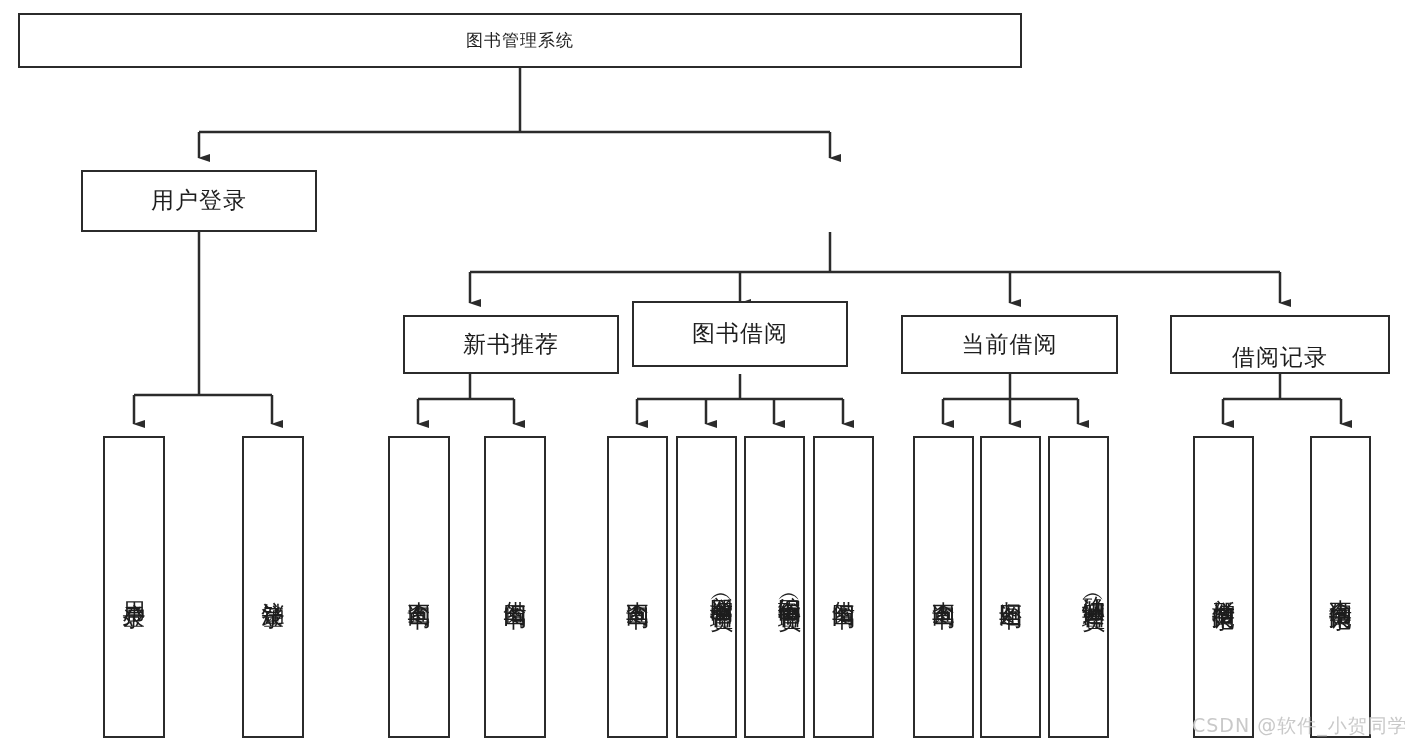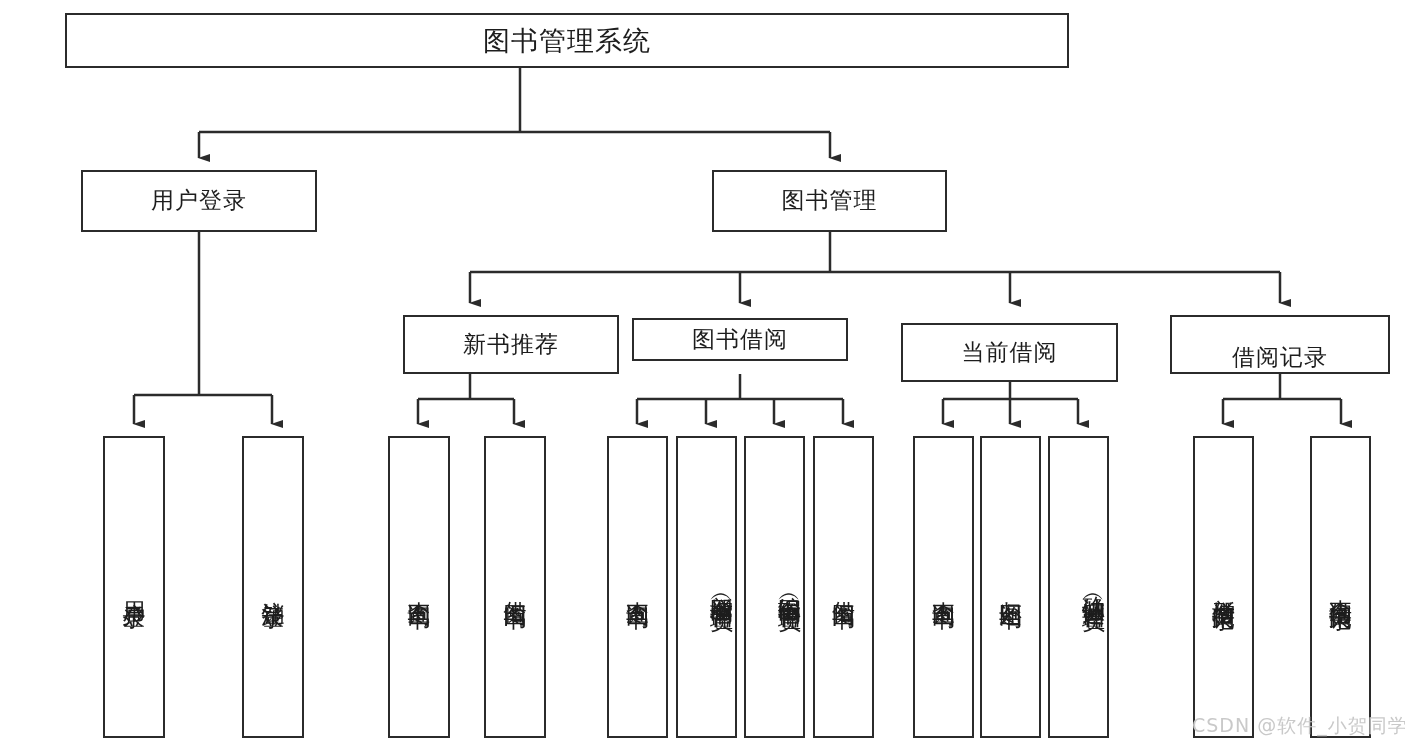--- a/index.html
+++ b/index.html
@@ -34,23 +34,22 @@
     align-items: center;
     justify-content: center;
     color: #1d1d1d;
   }
   .node-h {
     font-size: 23px;
     letter-spacing: 1px;
     line-height: 1.2;
   }
   .node-root {
-    font-size: 27px;
+    font-size: 17px;
     letter-spacing: 1px;
-    margin-left: 47px;
   }
   .node-v {
     writing-mode: vertical-rl;
     text-orientation: upright;
     font-size: 23px;
     line-height: 1.18;
     letter-spacing: 2px;
     padding-top: 6px;
     padding-bottom: 6px;
     align-items: flex-start;
@@ -124,31 +123,28 @@
     </g>
   </svg>
 
   <div class="node node-root" style="left:18px; top:13px; width:1004px; height:55px;">
     <span>图书管理系统</span>
   </div>
 
   <div class="node node-h" style="left:81px; top:170px; width:236px; height:62px;">
     <span>用户登录</span>
   </div>
-  <div class="node node-h" style="left:712px; top:170px; width:235px; height:62px;">
-    <span>图书管理</span>
-  </div>
 
   <div class="node node-h" style="left:362px; top:315px; width:216px; height:59px;margin-left:41px;">
     <span>新书推荐</span>
   </div>
-  <div class="node node-h" style="left:632px; top:318px; width:216px; height:43px;">
+  <div class="node node-h" style="left:632px; top:301px; width:216px; height:66px;">
     <span>图书借阅</span>
   </div>
-  <div class="node node-h" style="left:901px; top:315px; width:217px; height:59px;margin-top:8px;">
+  <div class="node node-h" style="left:901px; top:315px; width:217px; height:59px;">
     <span>当前借阅</span>
   </div>
   <div class="node node-h" style="left:1170px; top:315px; width:220px; height:59px;align-items:flex-end;">
     <span>借阅记录</span>
   </div>
 
   <div class="node node-v centered" style="left:103px; top:436px; width:62px; height:302px;">
     <span>用户登录</span>
   </div>
   <div class="node node-v centered" style="left:242px; top:436px; width:62px; height:302px;">

